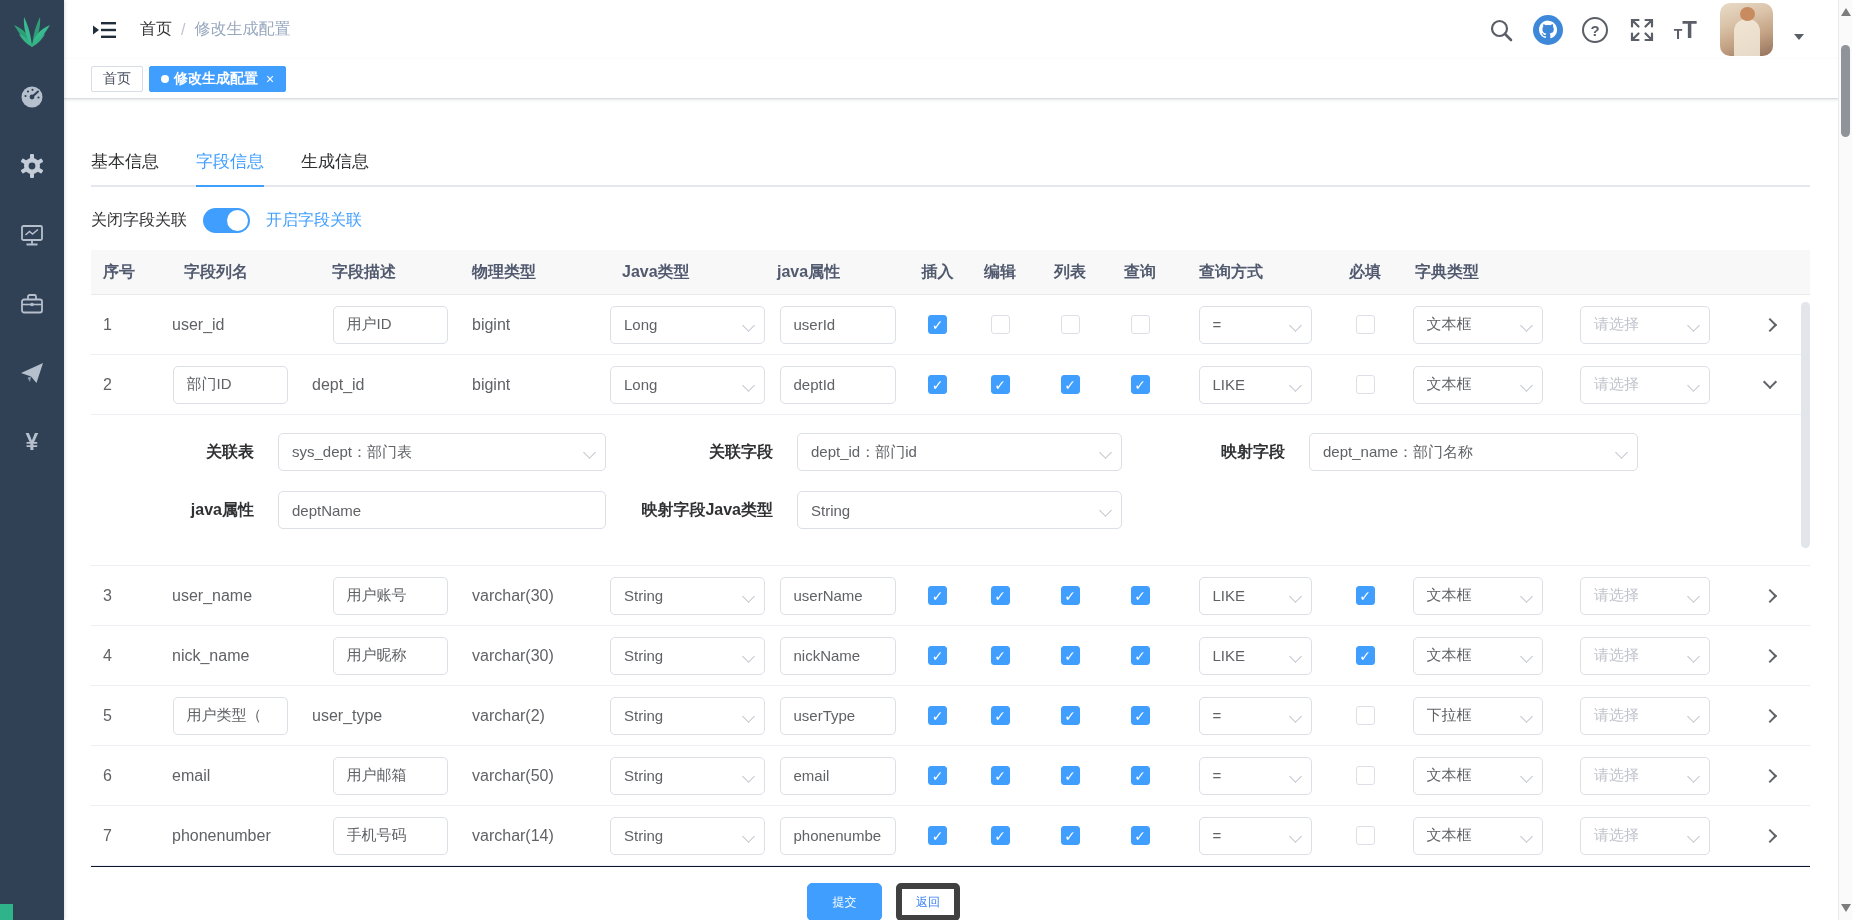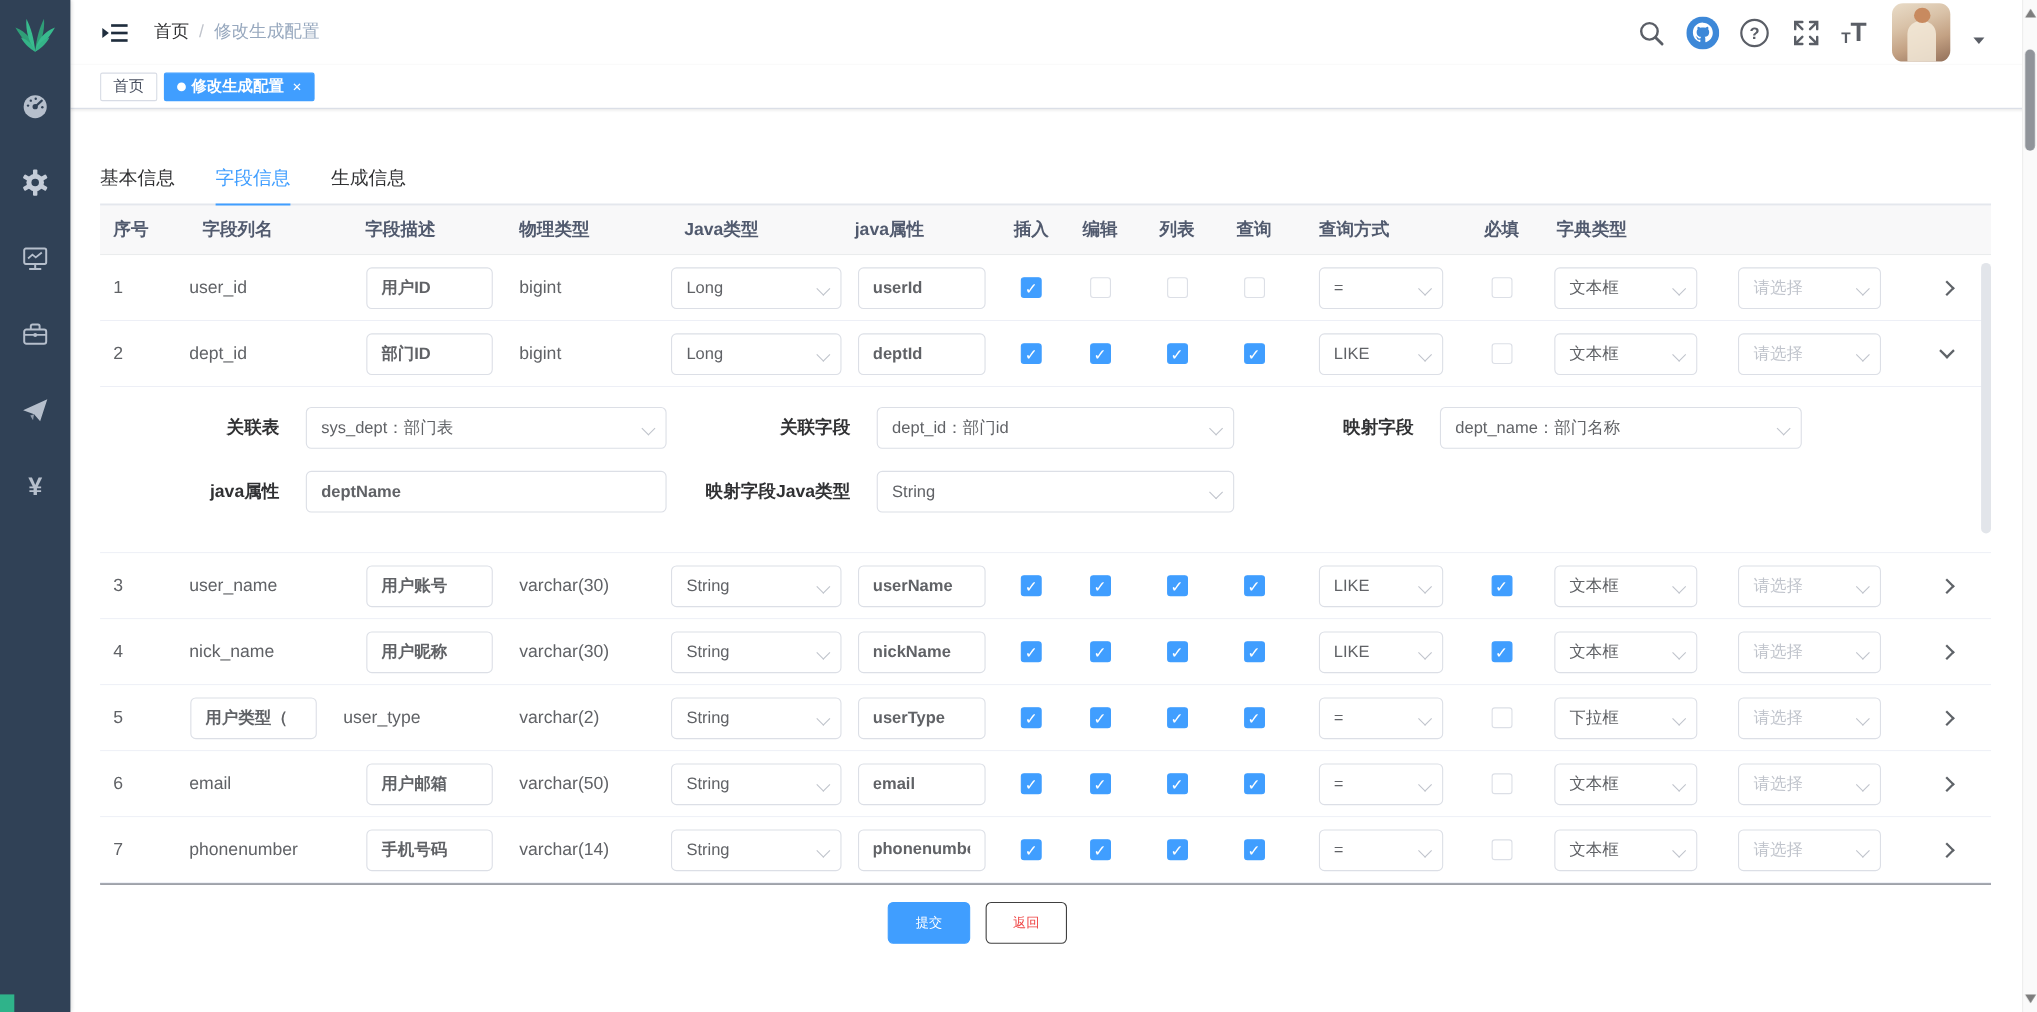--- a/index.html
+++ b/index.html
@@ -64,21 +64,21 @@
   .cell { display:flex; align-items:center; height:100%; padding-left:12px; }
   .c-center { justify-content:center; padding-left:0 !important; }
 
   .col-idx{width:69px}.col-colname{width:160px}.col-desc{width:140px}.col-type{width:150px}
   .col-jtype{width:155px}.col-jfield{width:145px}.col-ins{width:55px}.col-edit{width:70px}
   .col-list{width:70px}.col-query{width:70px}.col-qtype{width:160px}.col-req{width:60px}
   .col-htype{width:165px}.col-dict{width:170px}.col-expand{width:80px}
   .hc.col-colname{padding-left:24px}.hc.col-qtype{padding-left:24px}.hc.col-htype{padding-left:18px}.hc.col-dict{padding-left:20px}
 
   .tin { height:38px; border:1px solid #dcdfe6; border-radius:5px; padding:0 13px; font-size:15px; color:#606266;
-    font-family:"Liberation Sans","DejaVu Sans",sans-serif; outline:none; background:#fff; width:115px;font-weight:bold; }
+    font-family:"Liberation Sans","DejaVu Sans",sans-serif; outline:none; background:#fff; width:115px; }
   .sel { height:38px; border:1px solid #dcdfe6; border-radius:5px; background:#fff; display:flex; align-items:center;
     padding:0 26px 0 13px; position:relative; cursor:pointer; font-size:15px; color:#606266; white-space:nowrap; overflow:hidden; }
   .sel.ph .sv { color:#c0c4cc; }
   .sv { overflow:hidden; text-overflow:clip; }
   .chev { position:absolute; right:11px; top:14px; width:9px; height:9px; border-right:1.6px solid #c0c4cc;
     border-bottom:1.6px solid #c0c4cc; transform:rotate(45deg); }
   .w113{width:113px}.w115{width:115px}.w116{width:116px}.w129{width:155px}.w130{width:130px}
   .w325{width:325px}.w328{width:328px}.w329{width:329px}
 
   .cb { width:19px; height:19px; border:1px solid #dcdfe6; border-radius:3px; background:#fff; display:inline-flex;
@@ -99,21 +99,21 @@
   .f-label3 { width:187px; }
 
   
   .inner-scroll { position:absolute; right:0; top:52px; width:9px; height:246px; border-radius:5px; background:#e2e5ea; cursor:pointer; }
 
   
   .footer { display:flex; gap:14px; margin:16px 0 0 716px; }
   .btn { height:38px; border-radius:5px; font-size:12px; display:flex; align-items:center; justify-content:center; cursor:pointer;
     font-family:Liberation Serif, serif; }
   .btn-primary { width:75px; background:#409eff; border:1px solid #409eff; color:#fff; }
-  .btn-default { width:74px; background:#fff; border:1px solid #404040; color:#ef4444; }
+  .btn-default { width:64px; background:#fff; border:6px solid #404040; color:#3b82f6; }
 
   
   .page-scrollbar { position:fixed; right:0; top:0; width:14px; height:920px; background:#fafafa; border-left:1px solid #ebebeb; z-index:50; }
   .ps-up { position:absolute; top:8px; left:2px; width:0; height:0; border-left:5px solid transparent; border-right:5px solid transparent; border-bottom:8px solid #7d7d7d; }
   .ps-down { position:absolute; bottom:8px; left:2px; width:0; height:0; border-left:5px solid transparent; border-right:5px solid transparent; border-top:8px solid #7d7d7d; }
   .ps-thumb { position:absolute; top:45px; left:2px; width:9px; height:92px; border-radius:5px; background:#90949a; cursor:pointer; }
 </style>
 </head>
 <body>
 
@@ -246,20 +246,27 @@
 </div>
 
 <div class="main">
 
   <div class="tabs">
     <div class="tab">基本信息</div>
     <div class="tab active">字段信息</div>
     <div class="tab">生成信息</div>
   </div>
 
+  <div class="switch-row">
+    <span class="switch-label">关闭字段关联</span>
+    <div class="el-switch">
+        <div class="knob"></div>
+      </div>
+    <span class="switch-active-label">开启字段关联</span>
+  </div>
 
   <div class="gen-table">
     <div class="thead">
       <div class="hc col-idx">序号</div>
       <div class="hc col-colname">字段列名</div>
       <div class="hc col-desc">字段描述</div>
       <div class="hc col-type">物理类型</div>
       <div class="hc col-jtype">Java类型</div>
       <div class="hc col-jfield">java属性</div>
       <div class="hc col-ins c-center">插入</div>
@@ -330,25 +337,25 @@
       </div>
     </div>
     <div class="cell col-expand c-center">
             <i class="xchev"></i>
           </div>
   </div>
         <div class="trow">
     <div class="cell col-idx">
             <span>2</span>
           </div>
+    <div class="cell col-desc c-center">
+            <input class="tin w115" value="部门ID" style="">
+          </div>
     <div class="cell col-colname">
             <span>dept_id</span>
-          </div>
-    <div class="cell col-desc c-center">
-            <input class="tin w115" value="部门ID" style="">
           </div>
     <div class="cell col-type">
             <span>bigint</span>
           </div>
     <div class="cell col-jtype c-center">
       <div class="sel w129">
         <span class="sv">Long</span>
         <i class="chev"></i>
       </div>
     </div>

